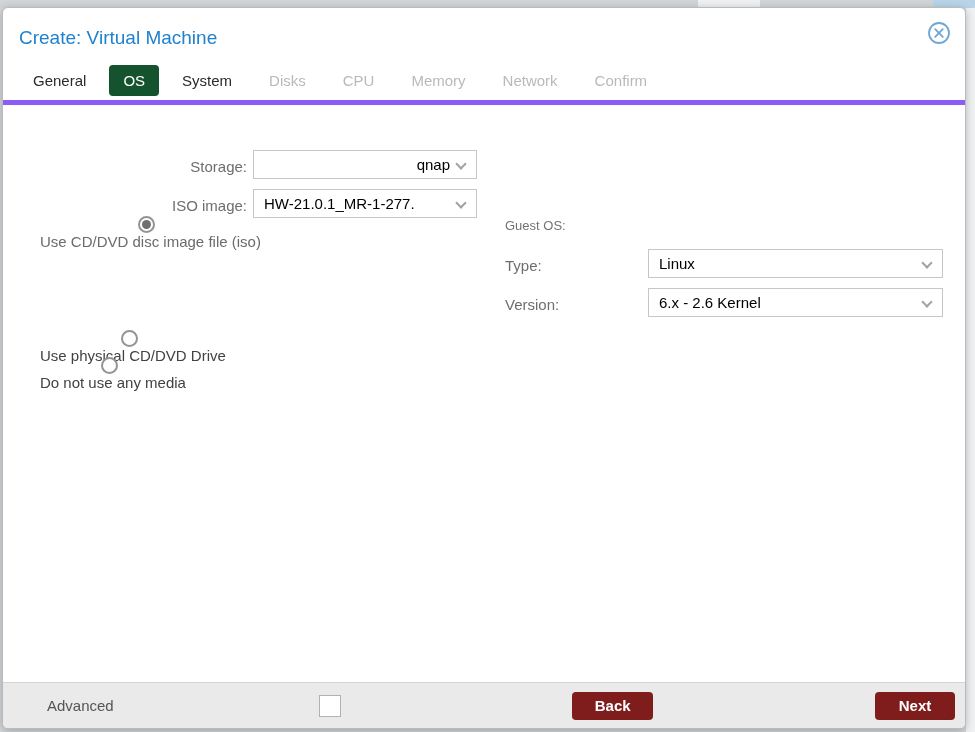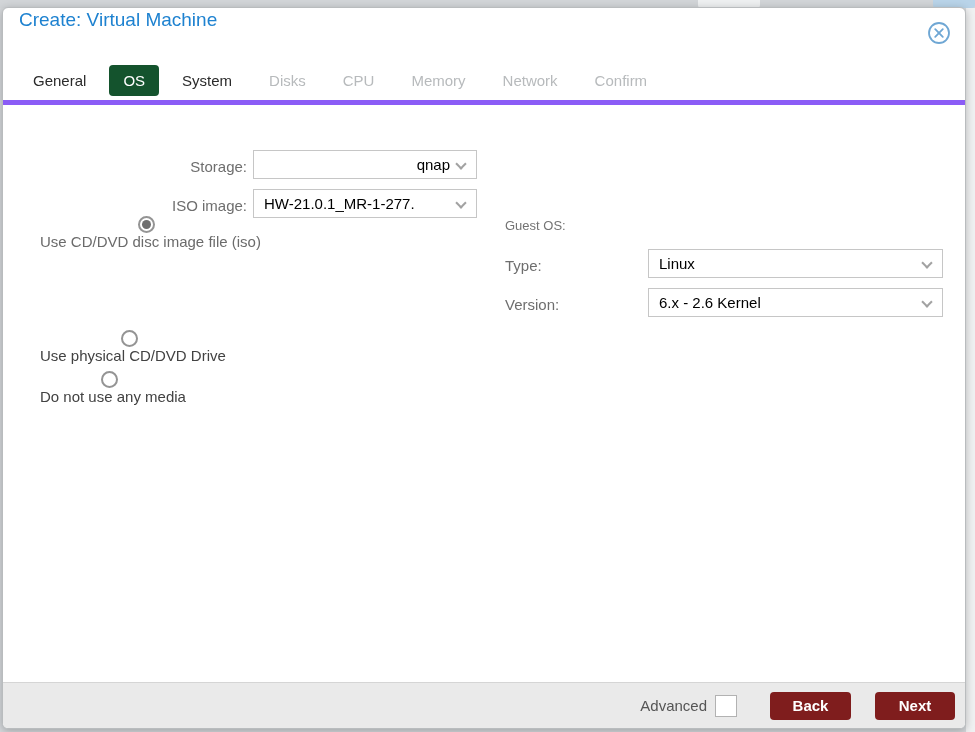--- a/index.html
+++ b/index.html
@@ -23,21 +23,21 @@
     width: 964px; height: 722px;
     background: #ffffff;
     border: 1px solid #b9bcbe;
     border-radius: 6px;
     box-shadow: 0 2px 8px rgba(0,0,0,0.25);
     overflow: hidden;
   }
 
   .dialog-header { position: relative; height: 53px; }
   .dialog-title {
-    position: absolute; left: 16px; top: 1px;
+    position: absolute; left: 16px; top: 19px;
     font-size: 19px; color: #1e82d0;
   }
   .close-btn {
     position: absolute; right: 14px; top: 13px;
     width: 24px; height: 24px; cursor: pointer;
   }
 
   
   .tabbar {
     display: flex; align-items: center;
@@ -87,22 +87,23 @@
     position: absolute; right: 11px; top: 9px;
     width: 8px; height: 8px;
     border-right: 2px solid #a2a2a2; border-bottom: 2px solid #a2a2a2;
     transform: rotate(45deg);
   }
 
   
   .dialog-footer {
     position: absolute; left: 0; right: 0; bottom: 0; height: 46px;
     background: #eaeaea; border-top: 1px solid #d5d5d5;
-    display: flex; align-items: center; justify-content: flex-end;
+    display: flex; align-items: center; justify-content: space-between;
     padding-right: 10px;
+    padding-left: 44px;
   }
   .advanced-label { font-size: 15px; color: #555; margin-right: 8px; }
   .checkbox {
     width: 22px; height: 22px; background: #fff;
     border: 1px solid #b2b2b2; margin-right: 9px; cursor: pointer;
   }
   .btn {
     height: 28px; border: none; border-radius: 4px;
     background: #7f1d1d; color: #fff;
     font-family: "Liberation Sans", sans-serif;
@@ -165,21 +166,21 @@
       <span class="combo-chevron"></span>
     </div>
 
     <div class="radio-row" style="left:30px; top:127px; margin-top:98px;">
       <span class="radio-circle">
           <span class="dot"></span>
         </span>
       <span class="radio-label">Use physical CD/DVD Drive</span>
     </div>
 
-    <div class="radio-row" style="left:30px; top:168px; margin-top:98px;text-align:center;">
+    <div class="radio-row" style="left:30px; top:154px; margin-top:98px;text-align:center;">
       <span class="radio-circle">
           <span class="dot"></span>
         </span>
       <span class="radio-label">Do not use any media</span>
     </div>
 
     <div class="section-heading" style="left:502px; top:113px;">Guest OS:</div>
 
     <div class="field-label" style="left:502px; top:152px; text-align:left; width:120px;">Type:</div>
     <div class="combo" style="left:645px; top:144px; width:295px;">

